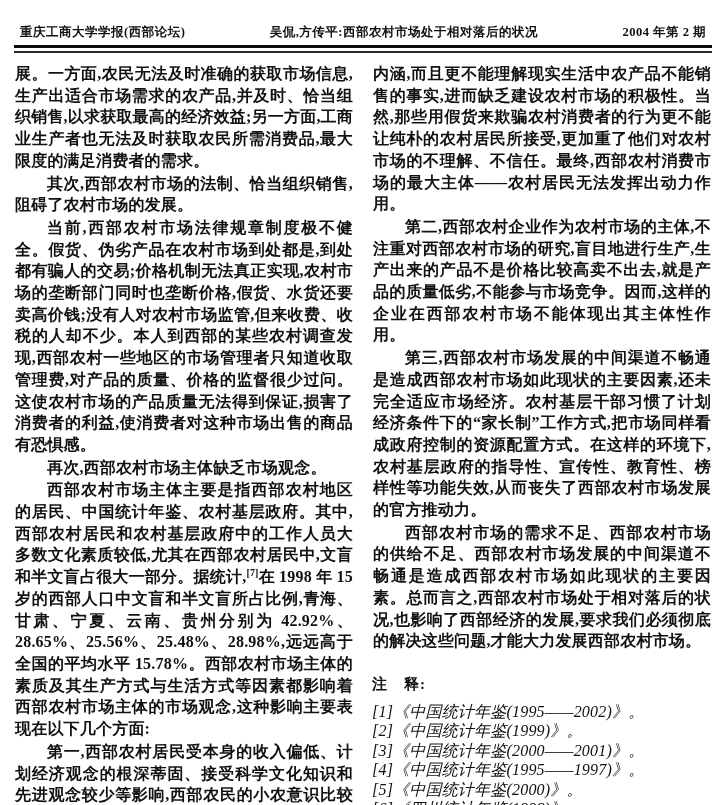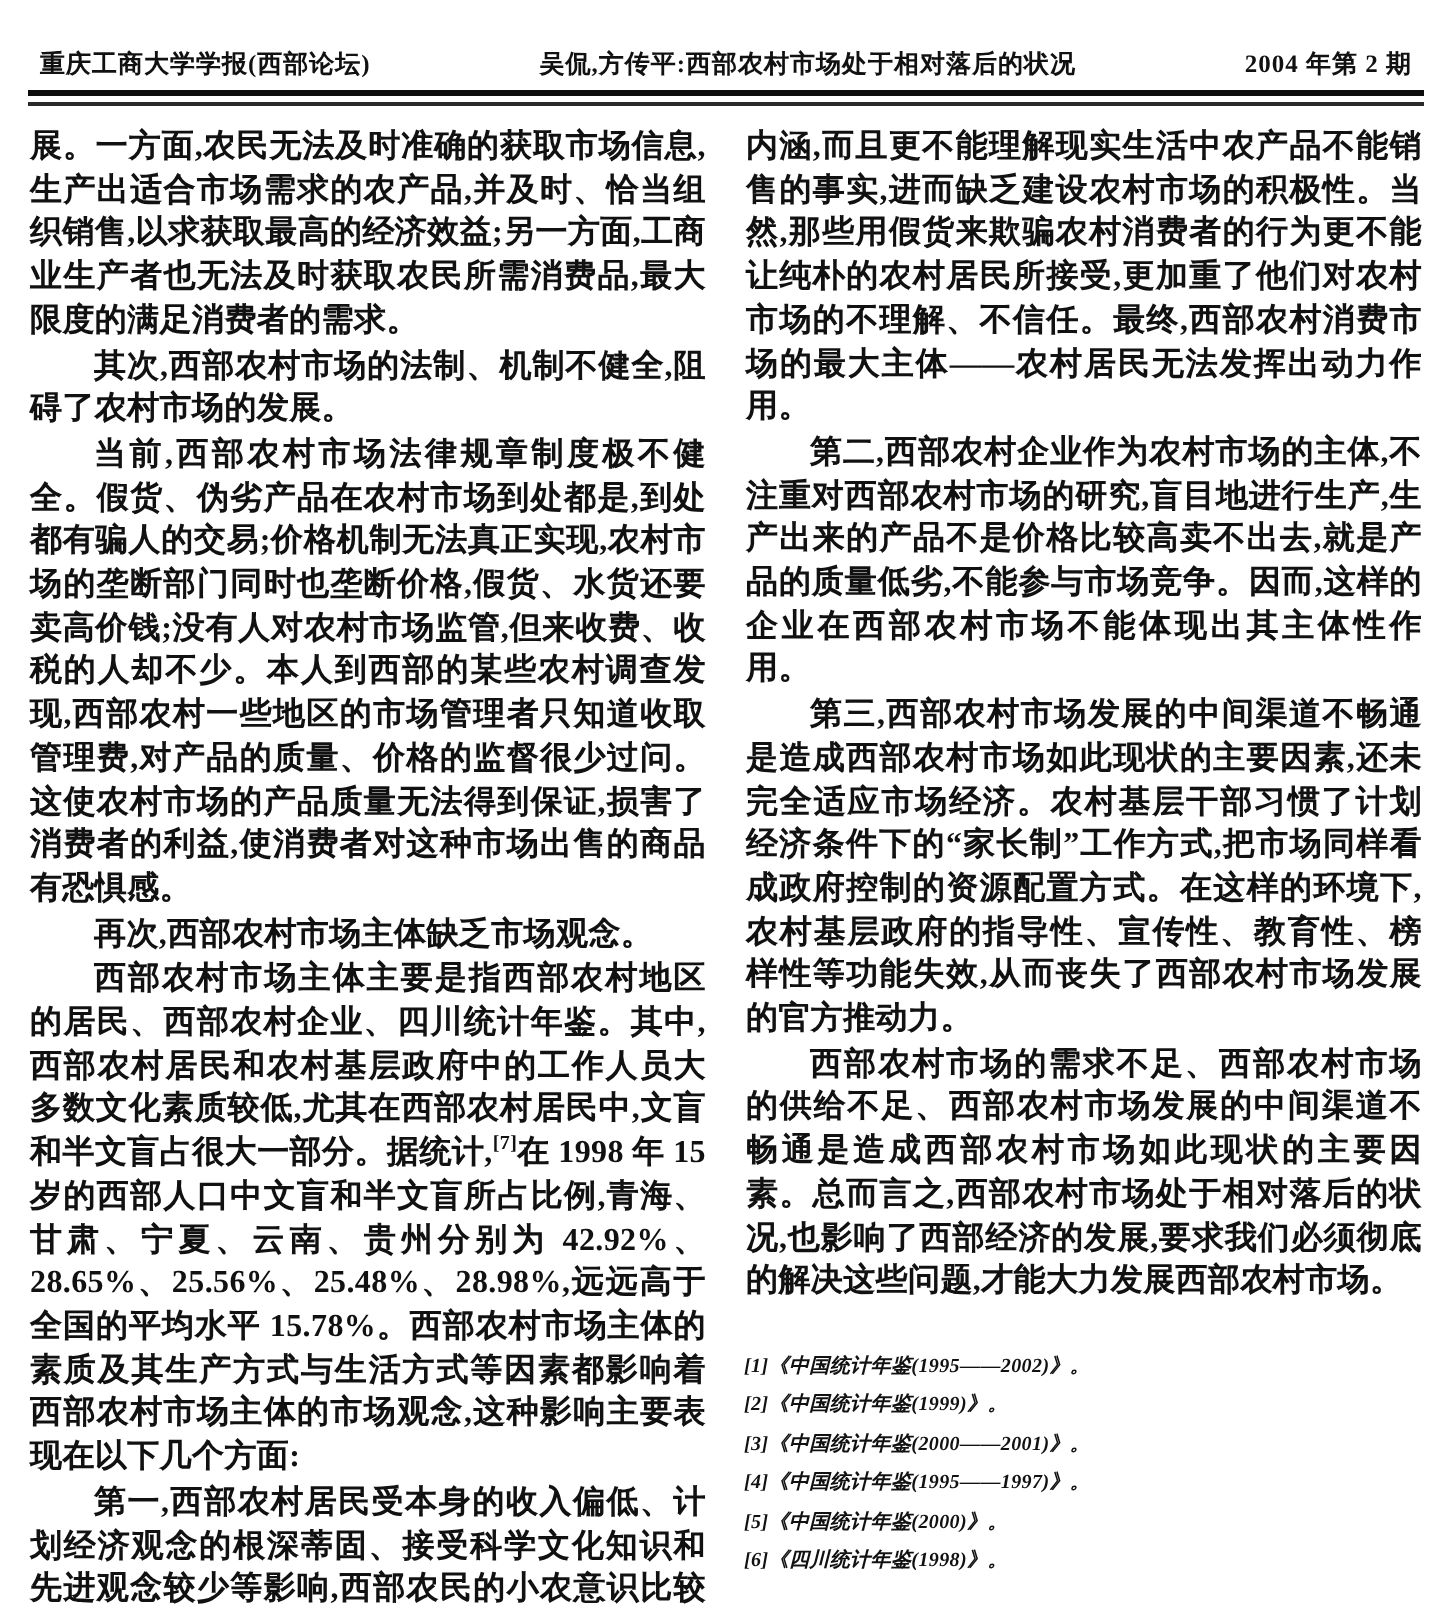--- a/index.html
+++ b/index.html
@@ -73,22 +73,22 @@
     margin-top: 22px;
   }
   .notes-heading {
     font-weight: bold;
     font-size: 15px;
     letter-spacing: 1px;
     margin-bottom: 6px;
   }
   .note-line {
     font-style: italic;
-    font-size: 10px;
-    font-weight: 700;
+    font-size: 16px;
+    font-weight: 400;
     line-height: 19.5px;
     letter-spacing: 0.2px;
   }
 </style>
 </head>
 <body>
 
 <div class="page">
 
   <header class="running-header">
@@ -97,34 +97,35 @@
     <span class="right">2004 年第 2 期</span>
   </header>
 
   <div class="header-rule-thick"></div>
   <div class="header-rule-thin"></div>
 
   <main class="columns">
 
     <section class="col">
       <p class="no-indent">展。一方面,农民无法及时准确的获取市场信息,生产出适合市场需求的农产品,并及时、恰当组织销售,以求获取最高的经济效益;另一方面,工商业生产者也无法及时获取农民所需消费品,最大限度的满足消费者的需求。</p>
-      <p>其次,西部农村市场的法制、机制不健全,阻碍了农村市场的发展。</p>
+      <p>其次,西部农村市场的法制、恰当组织销售,阻碍了农村市场的发展。</p>
       <p>当前,西部农村市场法律规章制度极不健全。假货、伪劣产品在农村市场到处都是,到处都有骗人的交易;价格机制无法真正实现,农村市场的垄断部门同时也垄断价格,假货、水货还要卖高价钱;没有人对农村市场监管,但来收费、收税的人却不少。本人到西部的某些农村调查发现,西部农村一些地区的市场管理者只知道收取管理费,对产品的质量、价格的监督很少过问。这使农村市场的产品质量无法得到保证,损害了消费者的利益,使消费者对这种市场出售的商品有恐惧感。</p>
       <p>再次,西部农村市场主体缺乏市场观念。</p>
-      <p><span>西部农村市场主体主要是指西部农村地区的居民、西部农村企业、四川统计年鉴。其中,西部农村居民和农村基层政府中的工作人员大多数文化素质较低,尤其在西部农村居民中,文盲和半文盲占很大一部分。据统计,</span><sup class="fnref">[7]</sup><span>在 1998 年 15 岁的西部人口中文盲和半文盲所占比例,青海、甘肃、宁夏、云南、贵州分别为 42.92%、28.65%、25.56%、25.48%、28.98%,远远高于全国的平均水平 15.78%。西部农村市场主体的素质及其生产方式与生活方式等因素都影响着西部农村市场主体的市场观念,这种影响主要表现在以下几个方面:</span></p>
+      <p><span>西部农村市场主体主要是指西部农村地区的居民、中国统计年鉴、农村基层政府。其中,西部农村居民和农村基层政府中的工作人员大多数文化素质较低,尤其在西部农村居民中,文盲和半文盲占很大一部分。据统计,</span><sup class="fnref">[7]</sup><span>在 1998 年 15 岁的西部人口中文盲和半文盲所占比例,青海、甘肃、宁夏、云南、贵州分别为 42.92%、28.65%、25.56%、25.48%、28.98%,远远高于全国的平均水平 15.78%。西部农村市场主体的素质及其生产方式与生活方式等因素都影响着西部农村市场主体的市场观念,这种影响主要表现在以下几个方面:</span></p>
       <p>第一,西部农村居民受本身的收入偏低、计划经济观念的根深蒂固、接受科学文化知识和先进观念较少等影响,西部农民的小农意识比较严重,过惯了自给自足的经济生活,对市场这个新生事物一下还无法接受,不仅不能理解农村市场这个概念的真正</p>
     </section>
 
     <section class="col">
       <p class="no-indent">内涵,而且更不能理解现实生活中农产品不能销售的事实,进而缺乏建设农村市场的积极性。当然,那些用假货来欺骗农村消费者的行为更不能让纯朴的农村居民所接受,更加重了他们对农村市场的不理解、不信任。最终,西部农村消费市场的最大主体——农村居民无法发挥出动力作用。</p>
       <p>第二,西部农村企业作为农村市场的主体,不注重对西部农村市场的研究,盲目地进行生产,生产出来的产品不是价格比较高卖不出去,就是产品的质量低劣,不能参与市场竞争。因而,这样的企业在西部农村市场不能体现出其主体性作用。</p>
       <p>第三,西部农村市场发展的中间渠道不畅通是造成西部农村市场如此现状的主要因素,还未完全适应市场经济。农村基层干部习惯了计划经济条件下的“家长制”工作方式,把市场同样看成政府控制的资源配置方式。在这样的环境下,农村基层政府的指导性、宣传性、教育性、榜样性等功能失效,从而丧失了西部农村市场发展的官方推动力。</p>
       <p>西部农村市场的需求不足、西部农村市场的供给不足、西部农村市场发展的中间渠道不畅通是造成西部农村市场如此现状的主要因素。总而言之,西部农村市场处于相对落后的状况,也影响了西部经济的发展,要求我们必须彻底的解决这些问题,才能大力发展西部农村市场。</p>
 
       <div class="notes">
+        <div class="notes-heading">注　释:</div>
         <div class="note-line">[1]《中国统计年鉴(1995——2002)》。</div>
         <div class="note-line">[2]《中国统计年鉴(1999)》。</div>
         <div class="note-line">[3]《中国统计年鉴(2000——2001)》。</div>
         <div class="note-line">[4]《中国统计年鉴(1995——1997)》。</div>
         <div class="note-line">[5]《中国统计年鉴(2000)》。</div>
         <div class="note-line">[6]《四川统计年鉴(1998)》。</div>
 
       </div>
 
     </section>

